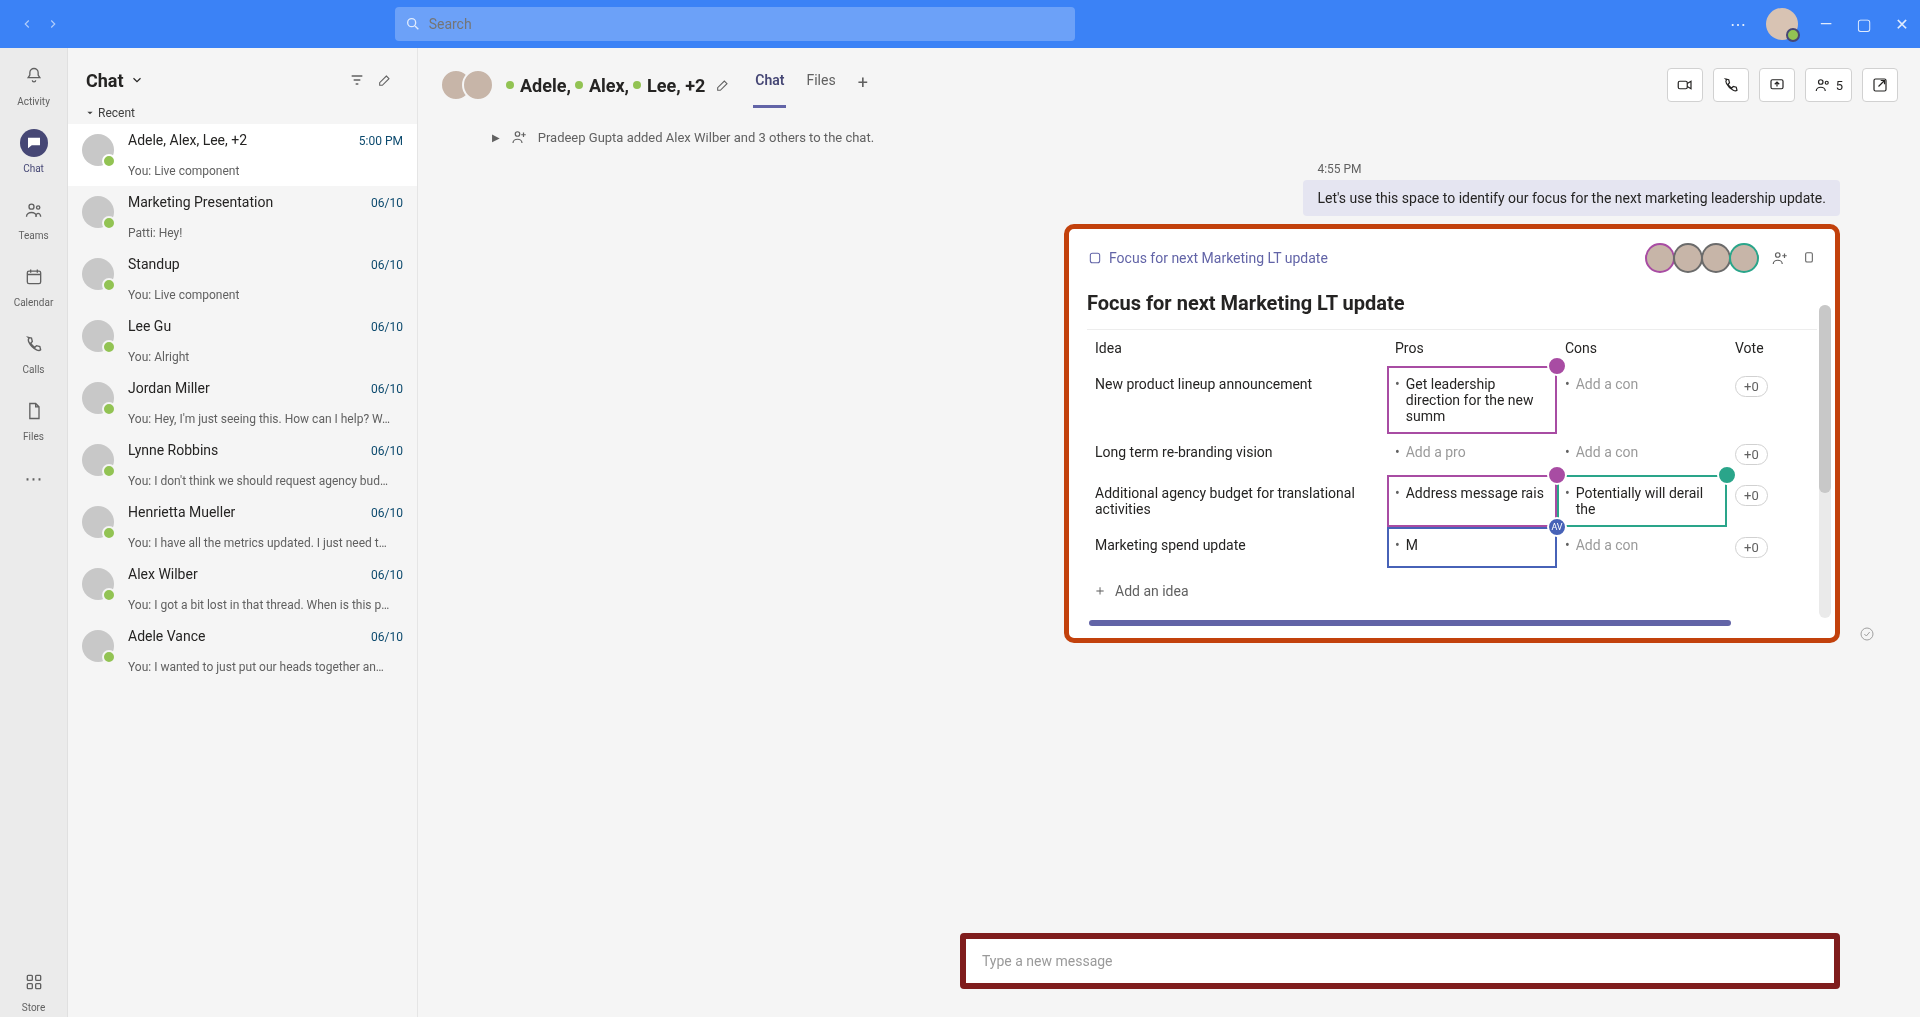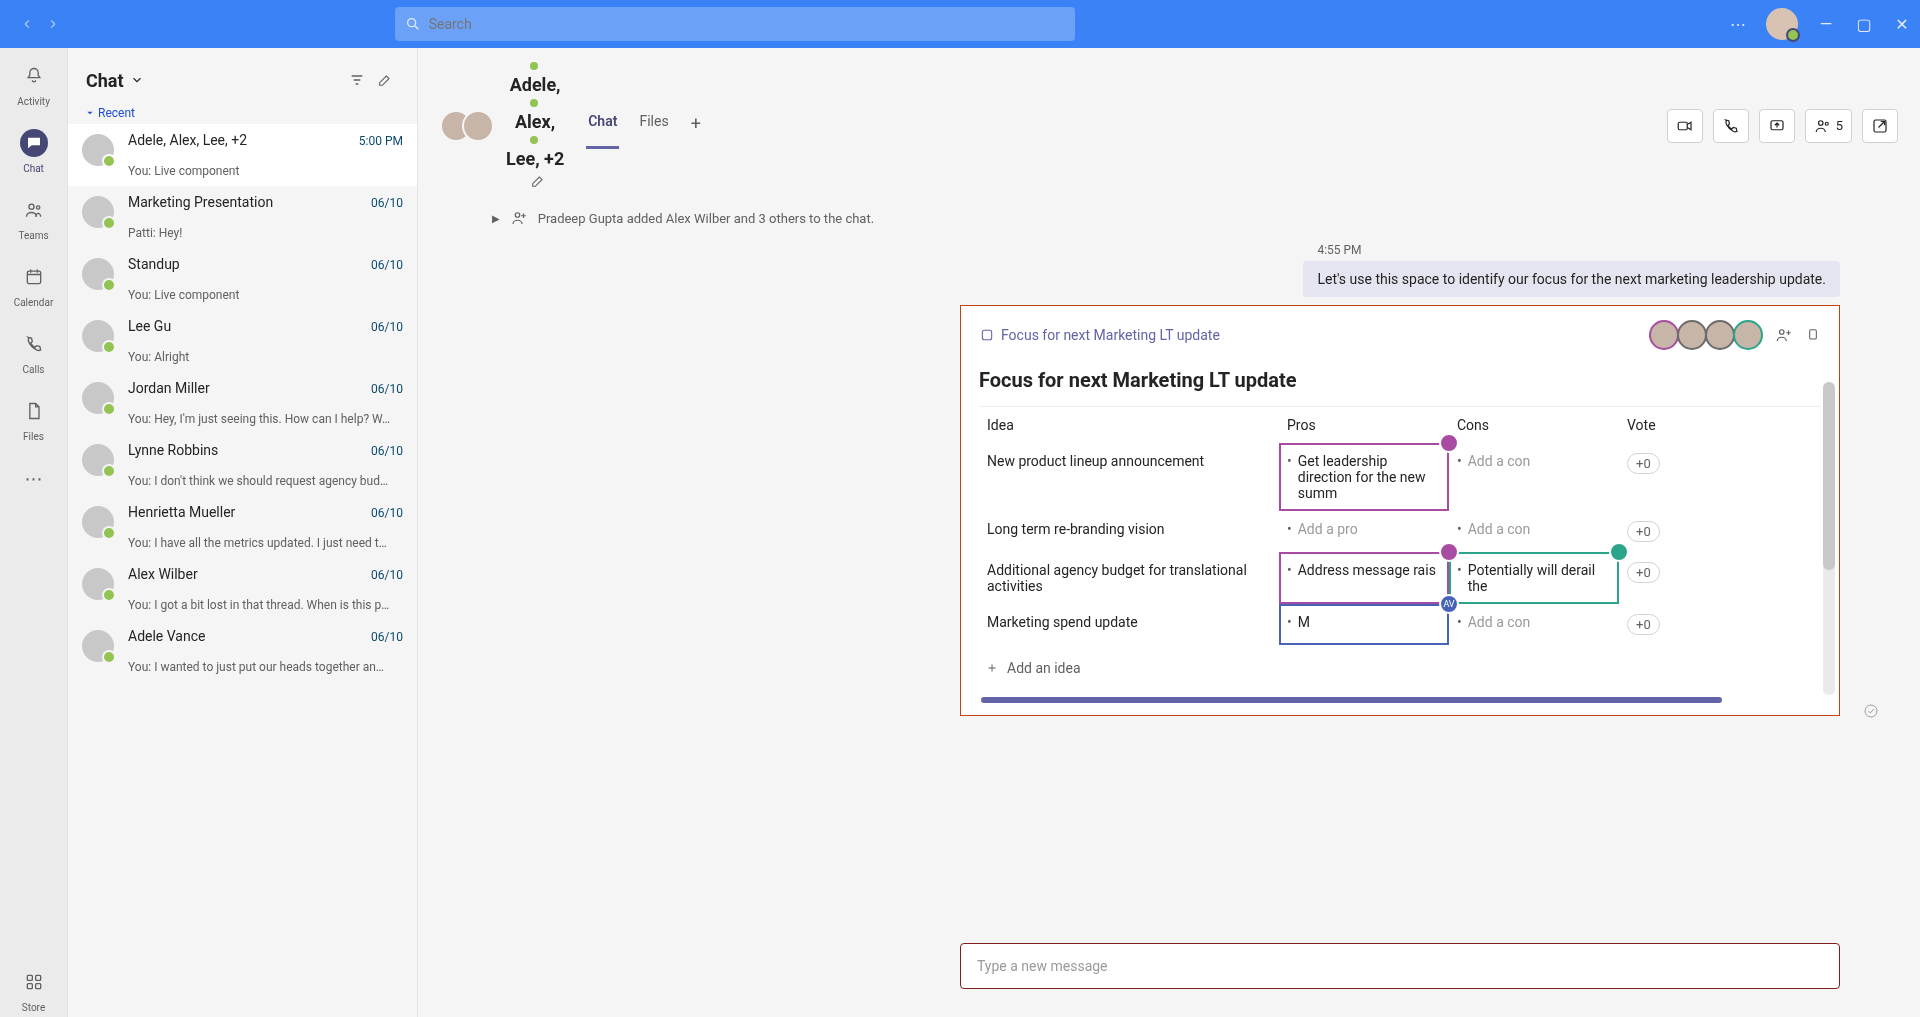--- a/index.html
+++ b/index.html
@@ -29,60 +29,60 @@
   .rail-item.active .rail-icon { background:#464775; color:#fff; }
   .rail-icon { width:28px; height:28px; display:flex; align-items:center; justify-content:center; font-size:18px; border-radius:50%; }
   .rail-spacer { flex:1; }
 
   
   .chatlist { width:350px; background:#f5f5f5; display:flex; flex-direction:column; border-right:1px solid #e5e5e5; }
   .chatlist-header { display:flex; align-items:center; padding:18px 18px 8px 18px; }
   .chatlist-header h1 { font-size:18px; font-weight:700; margin:0; display:flex; align-items:center; gap:6px; color:#252423; }
   .chatlist-header .spacer { flex:1; }
   .chatlist-header .hicon { color:#616161; cursor:pointer; width:28px; height:28px; display:flex; align-items:center; justify-content:center; }
-  .recent { padding:4px 18px; font-size:12px; color:#1d4ed8; display:flex; align-items:center; gap:4px; cursor:pointer; }
+  .recent { padding:4px 18px; font-size:12px; color:#404040; display:flex; align-items:center; gap:4px; cursor:pointer; }
   .chat-items { flex:1; overflow:auto; }
   .chat-item { display:flex; align-items:flex-start; padding:8px 14px; gap:14px; cursor:pointer; }
   .chat-item.active { background:#fff; }
   .chat-item .avatar { width:32px; height:32px; border-radius:50%; background:#c8c8c8; position:relative; flex:0 0 auto; margin-top:2px; }
   .chat-item .avatar.green::after { content:''; position:absolute; right:-2px; bottom:-2px; width:10px; height:10px; border-radius:50%; background:#92c353; border:2px solid #f5f5f5; }
   .chat-item.active .avatar.green::after { border-color:#fff; }
   .chat-item .col { flex:1; min-width:0; }
   .chat-item .row1 { display:flex; align-items:baseline; gap:8px; }
   .chat-item .name { font-size:14px; color:#252423; white-space:nowrap; overflow:hidden; text-overflow:ellipsis; }
   .chat-item .time { font-size:12px; color:#0c4a6e; margin-left:auto; flex:0 0 auto; }
   .chat-item .preview { font-size:12px; color:#616161; white-space:nowrap; overflow:hidden; text-overflow:ellipsis; margin-top:16px; }
 
   
   .conv { flex:1; display:flex; flex-direction:column; background:#f5f5f5; }
   .conv-header { display:flex; align-items:center; padding:14px 22px 0 22px; gap:12px; }
   .conv-avatars { display:flex; }
   .conv-avatars .a { width:32px; height:32px; border-radius:50%; background:#c7b5a8; border:2px solid #f5f5f5; margin-left:-10px; }
   .conv-avatars .a:first-child { margin-left:0; }
-  .conv-title { font-size:18px; font-weight:700; color:#252423; display:flex; align-items:center; gap:4px;flex-direction:column; }
+  .conv-title { font-size:18px; font-weight:700; color:#252423; display:flex; align-items:center; gap:4px; }
   .presence-dot { width:8px; height:8px; border-radius:50%; background:#92c353; display:inline-block; margin-right:2px; }
   .edit-icon { color:#616161; cursor:pointer; margin-left:6px; }
   .tabs { display:flex; gap:18px; margin-left:10px; }
   .tab { font-size:14px; color:#616161; padding:10px 2px 12px 2px; cursor:pointer; border-bottom:3px solid transparent; }
   .tab.active { color:#464775; border-color:#6264a7; font-weight:600; }
   .tab.add { font-size:18px; color:#616161; }
   .conv-actions { margin-left:auto; display:flex; gap:10px; align-items:center; }
   .conv-btn { width:36px; height:34px; border:1px solid #d1d1d1; border-radius:4px; display:flex; align-items:center; justify-content:center; color:#252423; cursor:pointer; background:#fff; }
   .conv-btn.wide { width:auto; padding:0 8px; gap:4px; font-size:13px; }
 
   .conv-body { flex:1; overflow:auto; padding:10px 80px 10px 60px; display:flex; flex-direction:column; }
   .sys-msg { display:flex; align-items:center; gap:10px; color:#616161; font-size:13px; padding:10px 0 16px 14px; }
   .sys-msg .chev { font-size:10px; }
 
   .bubble-wrap { align-self:flex-end; max-width:560px; margin-bottom:8px; }
   .bubble-time { font-size:12px; color:#616161; margin-bottom:4px; padding-left:14px; }
   .bubble { background:#e5e5f1; border-radius:4px; padding:10px 14px; font-size:14px; color:#252423; }
 
   
-  .card { background:#fff; border:1px solid #c2410c; border-radius:0; margin-left:auto; width:880px; max-width:100%; position:relative; }
+  .card { background:#fff; border:5px solid #c2410c; border-radius:10px; margin-left:auto; width:776px; max-width:100%; position:relative; }
   .card-header { display:flex; align-items:center; padding:14px 18px; gap:10px; }
   .card-link { color:#6264a7; font-size:14px; cursor:pointer; display:flex; align-items:center; gap:6px; }
   .card-faces { margin-left:auto; display:flex; align-items:center; gap:4px; }
   .face { width:30px; height:30px; border-radius:50%; background:#c7b5a8; border:2px solid #fff; margin-left:-6px; }
   .face:first-child { margin-left:0; }
   .face.b1{ border:2px solid #a84ca3; } .face.b2{ border:2px solid #6b6b6b; } .face.b3{ border:2px solid #6b6b6b; } .face.b4{ border:2px solid #2aa58a; }
   .card-toolbar-icon { color:#616161; cursor:pointer; margin-left:8px; }
   .card-body { padding:0 18px 12px 18px; }
   .card-body h2 { font-size:20px; font-weight:700; color:#252423; margin:4px 0 14px 0; }
   .tbl { display:grid; grid-template-columns: 300px 170px 170px 80px; border-top:1px solid #ededed; position:relative; }
@@ -100,21 +100,21 @@
   .pc2 { background:#2aa58a; top:-10px; right:-10px; }
   .pc3 { background:#4762b7; bottom:-10px; right:-10px; }
   .add-idea { display:flex; align-items:center; gap:8px; color:#616161; font-size:14px; padding:14px 6px; cursor:pointer; }
   .card-scroll { width:12px; background:#eaeaea; position:absolute; right:4px; top:76px; bottom:20px; border-radius:6px; }
   .card-scroll-thumb { position:absolute; left:0; right:0; top:0; height:60%; background:#c8c8c8; border-radius:6px; }
   .status-icon { position:absolute; right:-40px; bottom:-4px; color:#9a9a9a; }
   .card-progress { height:6px; background:#6264a7; border-radius:3px; margin:6px 2px 0 2px; width:88%; }
 
   
   .compose { padding:12px 80px 28px 60px; }
-  .compose-box { margin-left:auto; width:880px; max-width:100%; background:#fff; border:1px solid #7f1d1d; border-radius:4px; padding:14px 16px; color:#9a9a9a; font-size:14px; }
+  .compose-box { margin-left:auto; width:880px; max-width:100%; background:#fff; border:6px solid #7f1d1d; border-radius:4px; padding:14px 16px; color:#9a9a9a; font-size:14px; }
 
   svg { display:block; }
 </style>
 </head>
 <body>
 
 <div class="app">
 
   <div class="titlebar">
     <div class="nav-arrows">

